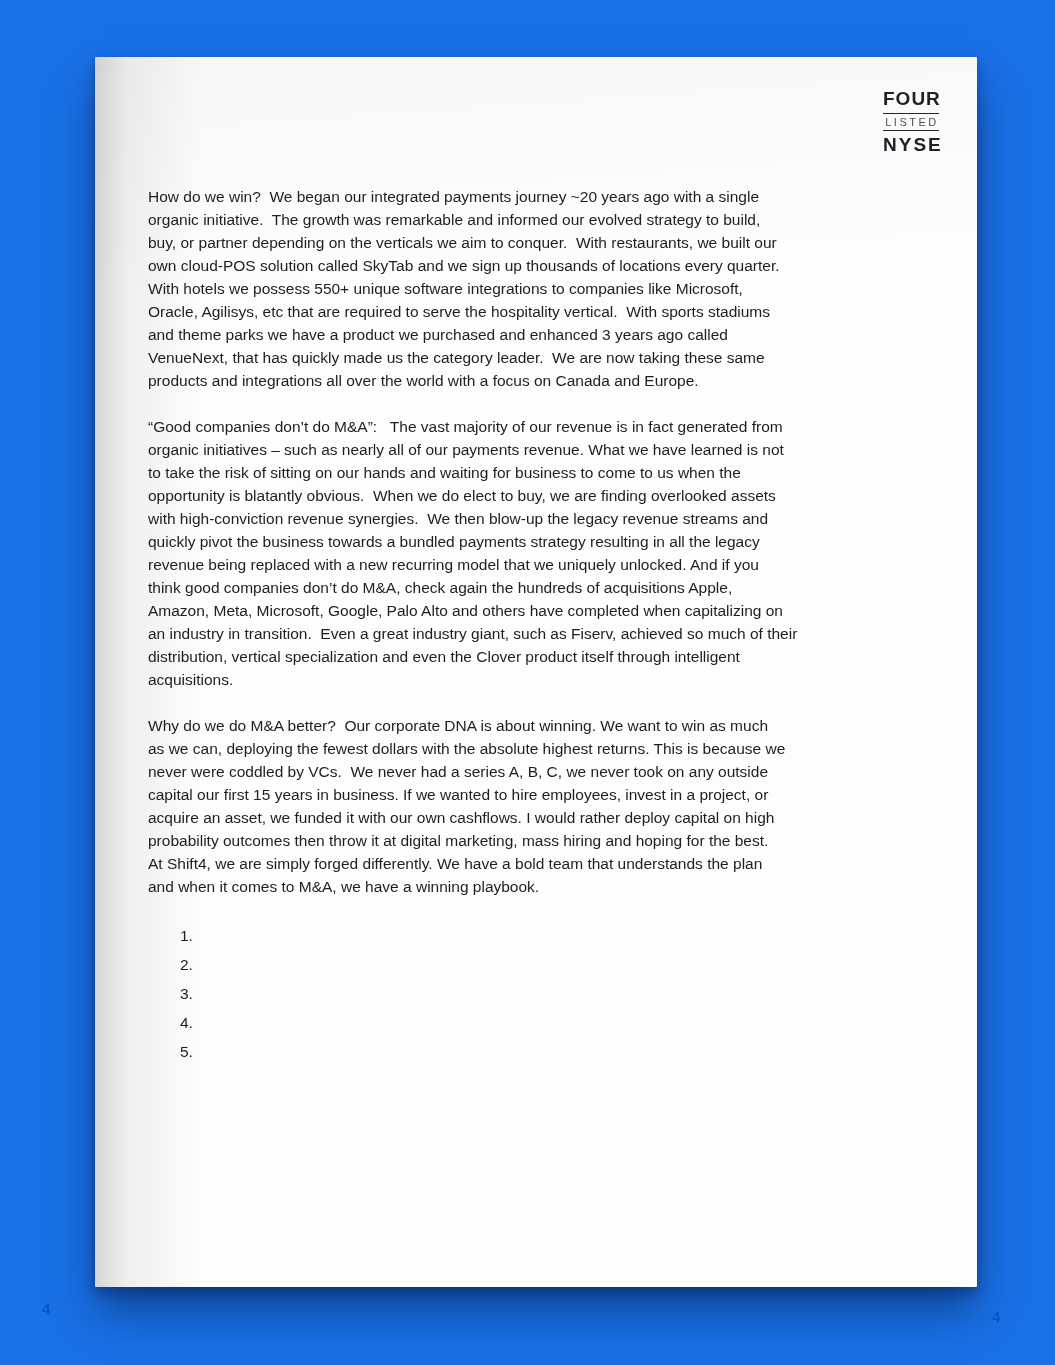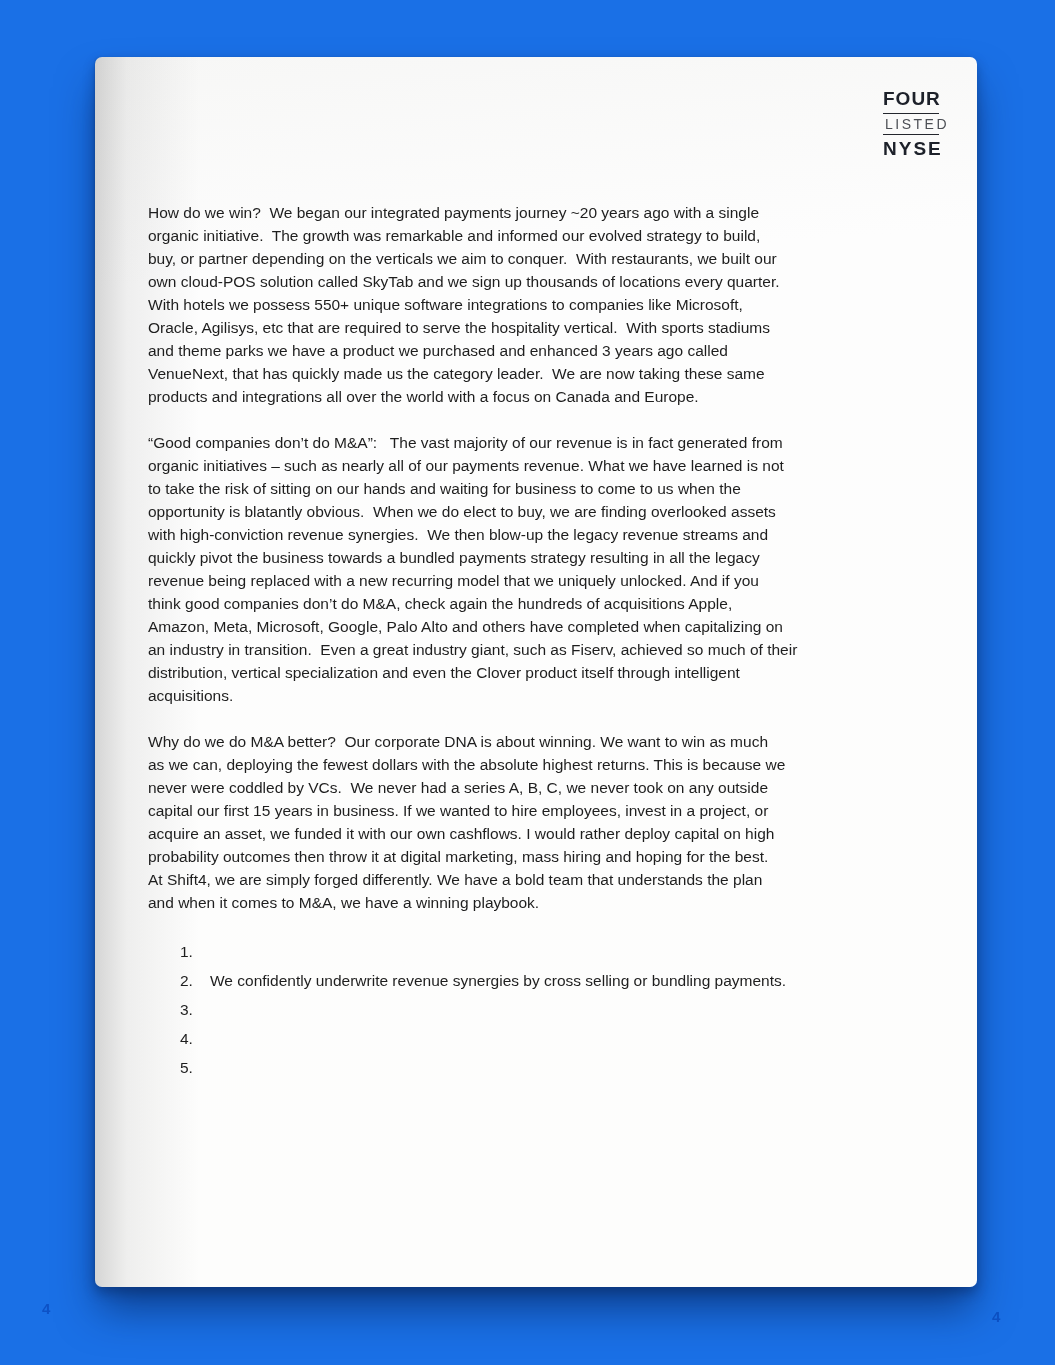--- a/index.html
+++ b/index.html
@@ -22,21 +22,21 @@
   }
   .pgnum.left  { left: 42px;  top: 1300px; }
   .pgnum.right { left: 992px; top: 1308px; }
 
   .paper {
     position: absolute;
     left: 95px;
     top: 57px;
     width: 882px;
     height: 1230px;
-    border-radius: 7px;
+    border-radius: 1px;
     background:
       linear-gradient(to right, rgba(110,110,110,0.28) 0px, rgba(110,110,110,0.10) 32px, rgba(255,255,255,0) 105px),
       linear-gradient(176deg, #f7f7f6 0%, #fdfdfd 18%, #fdfdfc 100%);
     box-shadow:
       0 26px 42px -4px rgba(7,35,90,0.62),
       0 6px 12px rgba(7,35,90,0.42),
       -1px 0 2px rgba(0,0,0,0.10);
   }
 
   .logo {
@@ -47,21 +47,21 @@
     text-align: center;
     color: #1d212a;
   }
   .logo-four {
     font-size: 19px;
     font-weight: bold;
     letter-spacing: 1px;
     text-align: center;
   }
   .logo-listed {
-    font-size: 14px;
+    font-size: 11px;
     letter-spacing: 2.5px;
     color: #4c4f55;
     border-top: 1.5px solid #23262d;
     border-bottom: 1.5px solid #23262d;
     padding: 2px 0 2px 2px;
     margin: 3px 0;
   }
   .logo-nyse {
     font-size: 19px;
     font-weight: bold;
@@ -72,21 +72,21 @@
     position: absolute;
     left: 53px;
     top: 128px;
     width: 800px;
     color: #1e1e1e;
     font-size: 15.5px;
     line-height: 23px;
   }
   .para {
     white-space: pre;
-    margin: 16px 0 23px 0;
+    margin: 0 0 23px 0;
   }
   .playbook {
     list-style: none;
     margin-top: 15px;
   }
   .playbook li {
     display: flex;
     padding-left: 32px;
     line-height: 29px;
   }
@@ -144,21 +144,20 @@
 probability outcomes then throw it at digital marketing, mass hiring and hoping for the best.
 At Shift4, we are simply forged differently. We have a bold team that understands the plan
 and when it comes to M&amp;A, we have a winning playbook.</p>
 
       <ol class="playbook">
         <li>
           <span class="num">1.</span>
         </li>
         <li>
           <span class="num">2.</span>
-          <span class="itxt">We confidently underwrite revenue synergies by cross selling or bundling payments.</span>
         </li>
         <li>
           <span class="num">3.</span>
         </li>
         <li>
           <span class="num">4.</span>
         </li>
         <li>
           <span class="num">5.</span>
         </li>

